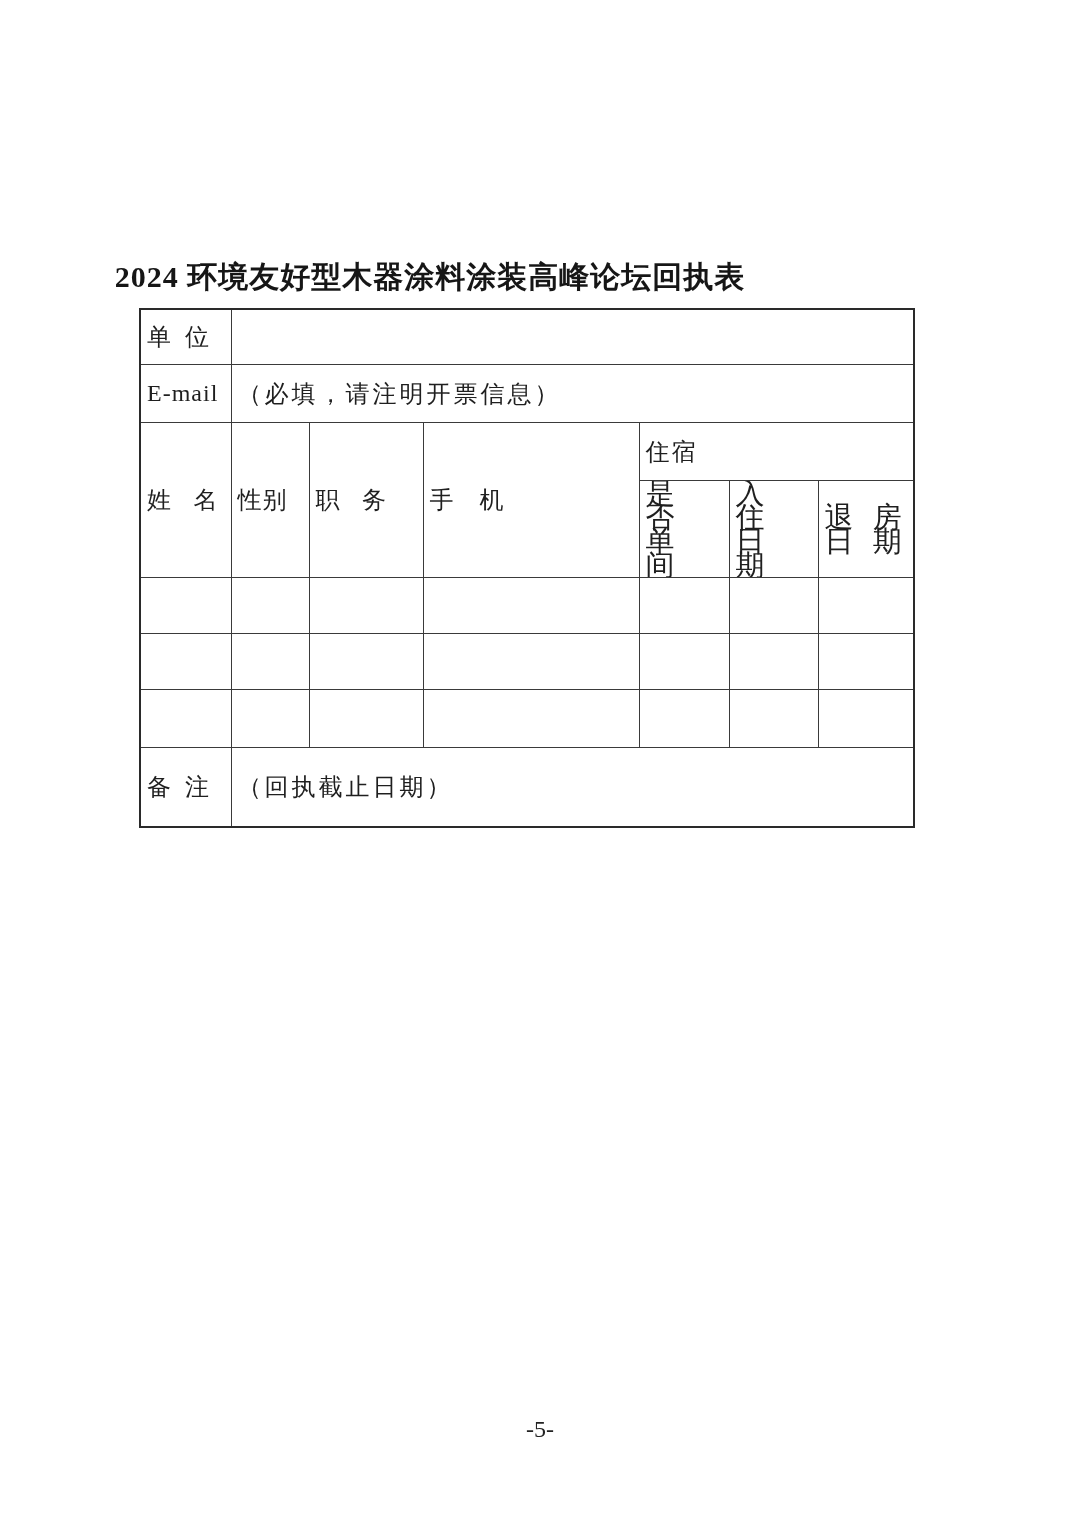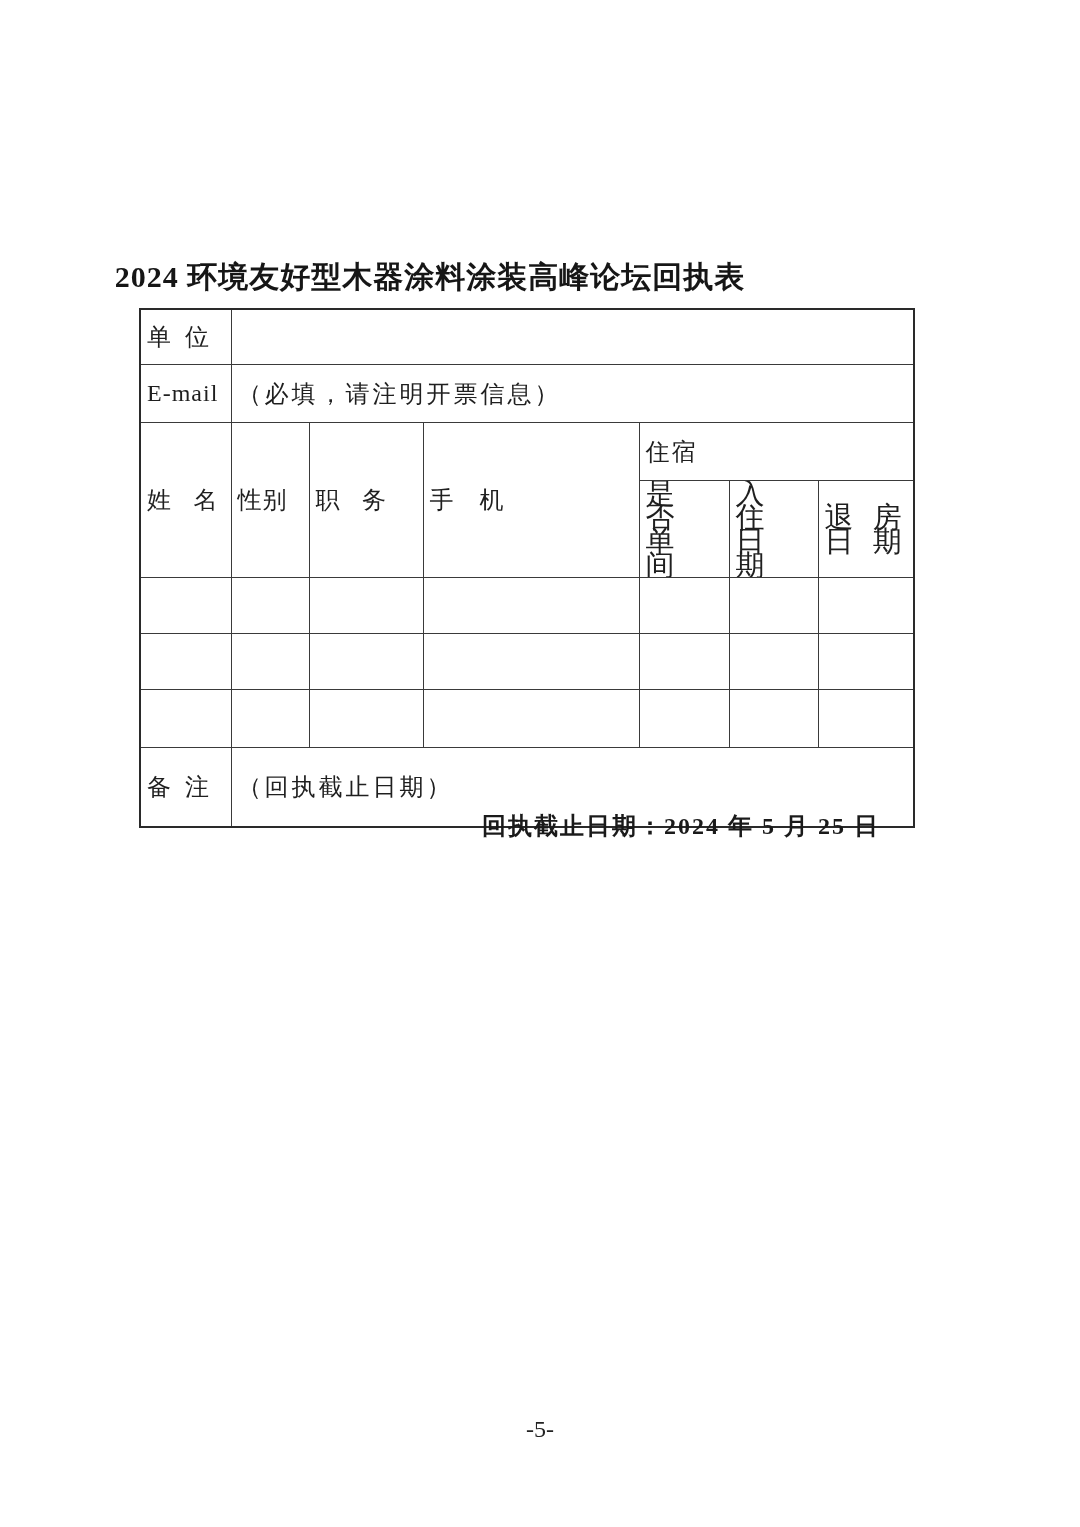--- a/index.html
+++ b/index.html
@@ -149,17 +149,16 @@
         <td></td>
         <td></td>
       </tr>
       <tr class="r-remarks">
         <td class="lbl">备 注</td>
         <td colspan="6" class="note">（回执截止日期）</td>
       </tr>
     </tbody>
   </table>
 
-  <div class="deadline">回执截止日期：2024 年 5 月 25 日</div>
 
   <div class="page-number">-5-</div>
 
 </div>
 
 </body></html>

